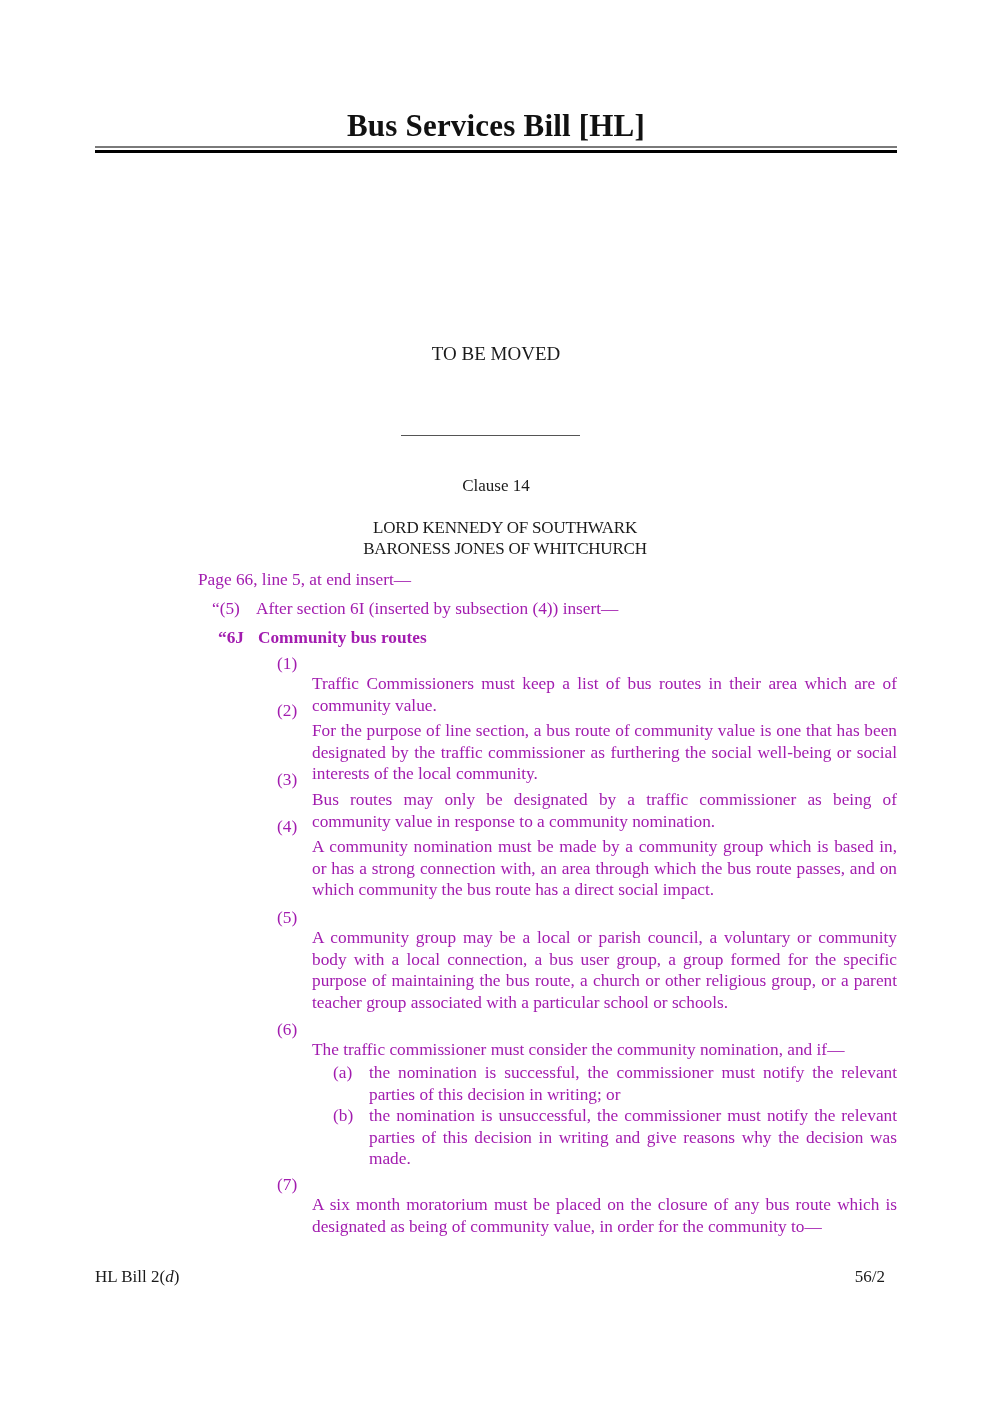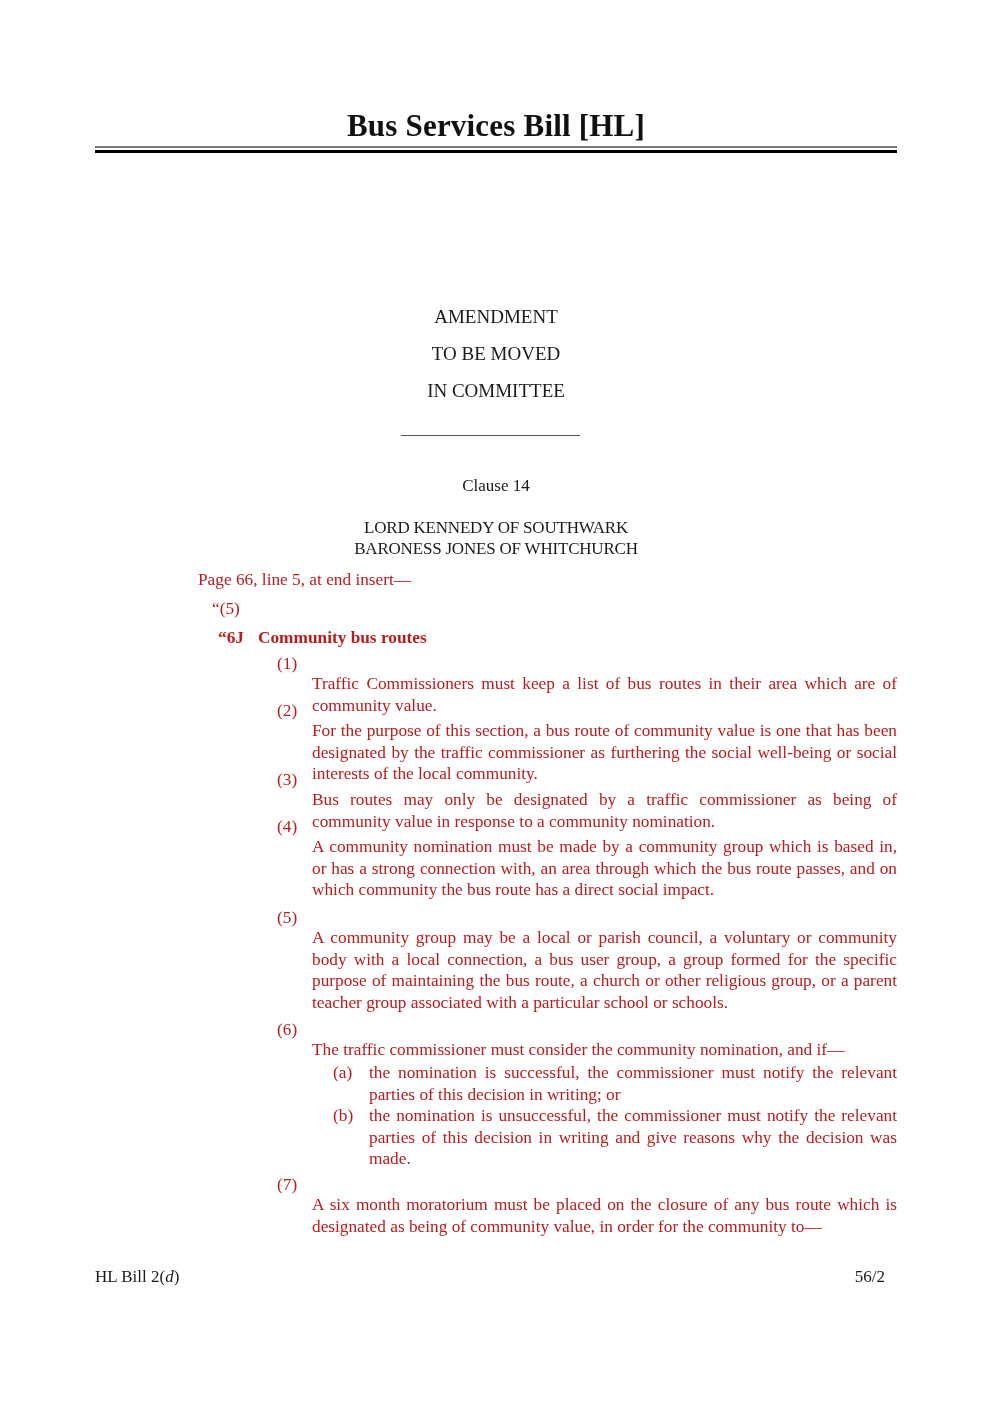--- a/index.html
+++ b/index.html
@@ -64,32 +64,32 @@
       left: 95px; width: 802px;
       top: 475px;
       text-align: center;
       font-family: "Liberation Serif", serif;
       font-weight: normal;
       font-size: 17px;
       line-height: 22px;
     }
     .sponsor {
       position: absolute;
-      left: 95px; width: 802px;
+      left: 104px; width: 802px;
       text-align: center;
       font-family: "Liberation Serif", serif;
       font-size: 17px;
       line-height: 21px;
       letter-spacing: -0.2px;
     }
     .body-text {
       font-family: "Liberation Serif", serif;
       font-size: 17.3px;
       line-height: 21.5px;
-      color: #b91c1c;
+      color: #a21caf;
     }
     .abs { position: absolute; }
     .instr { left: 198px; top: 569px; }
     .sub5-num { left: 212px; top: 598px; }
     .sub5-text { left: 256px; top: 598px; }
     .sec-num { left: 218px; top: 627px; font-weight: bold; }
     .sec-title { left: 258px; top: 627px; font-weight: bold; }
 
     .item {
       position: absolute;
@@ -140,46 +140,45 @@
   </style>
 </head>
 <body>
 
 <div class="page">
 
   <div class="title">Bus Services Bill [HL]</div>
   <div class="rule-thin"></div>
   <div class="rule-thick"></div>
 
-  <div class="amend-head" style="top:305px;">AMENDMENT</div>
   <div class="amend-head" style="top:342px;">TO BE MOVED</div>
-  <div class="amend-head" style="top:379px;">IN COMMITTEE</div>
 
   <div class="short-rule"></div>
 
   <div class="clause">Clause 14</div>
 
   <div class="sponsor" style="top:517px;">LORD KENNEDY OF SOUTHWARK</div>
   <div class="sponsor" style="top:538px;">BARONESS JONES OF WHITCHURCH</div>
 
   <div class="abs body-text instr">Page 66, line 5, at end insert—</div>
 
   <div class="abs body-text sub5-num">“(5)</div>
+  <div class="abs body-text sub5-text">After section 6I (inserted by subsection (4)) insert—</div>
 
   <div class="abs body-text sec-num">“6J</div>
   <div class="abs body-text sec-title">Community bus routes</div>
 
   <div class="item body-text" style="top:653px;">
     <span class="num">(1)</span>
     <span class="txt">Traffic Commissioners must keep a list of bus routes in their area which are of community value.</span>
   </div>
 
   <div class="item body-text" style="top:700px;">
     <span class="num">(2)</span>
-    <span class="txt">For the purpose of this section, a bus route of community value is one that has been designated by the traffic commissioner as furthering the social well-being or social interests of the local community.</span>
+    <span class="txt">For the purpose of line section, a bus route of community value is one that has been designated by the traffic commissioner as furthering the social well-being or social interests of the local community.</span>
   </div>
 
   <div class="item body-text" style="top:769px;">
     <span class="num">(3)</span>
     <span class="txt">Bus routes may only be designated by a traffic commissioner as being of community value in response to a community nomination.</span>
   </div>
 
   <div class="item body-text" style="top:816px;">
     <span class="num">(4)</span>
     <span class="txt">A community nomination must be made by a community group which is based in, or has a strong connection with, an area through which the bus route passes, and on which community the bus route has a direct social impact.</span>

